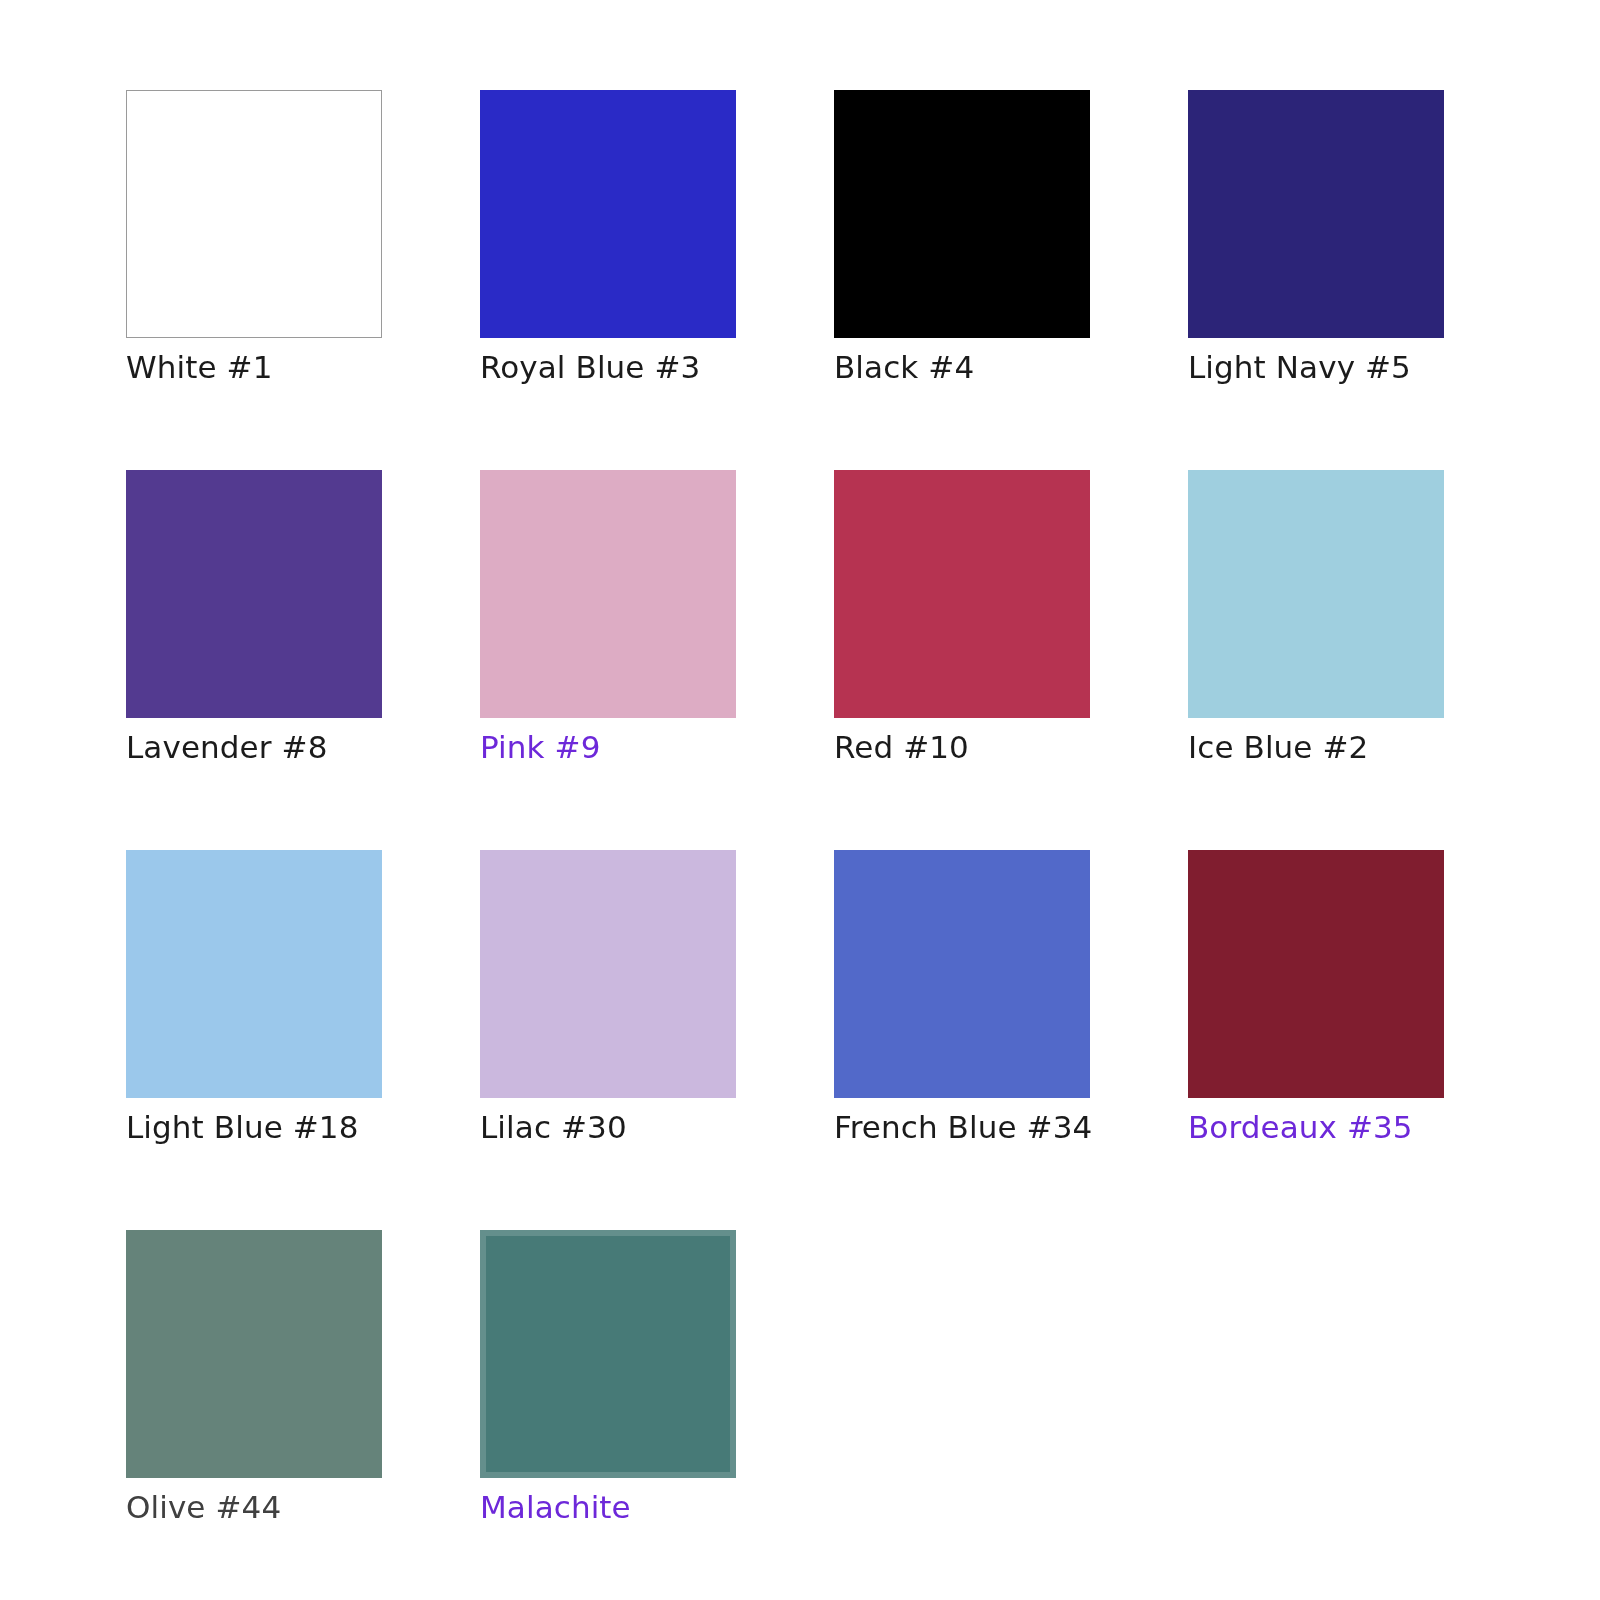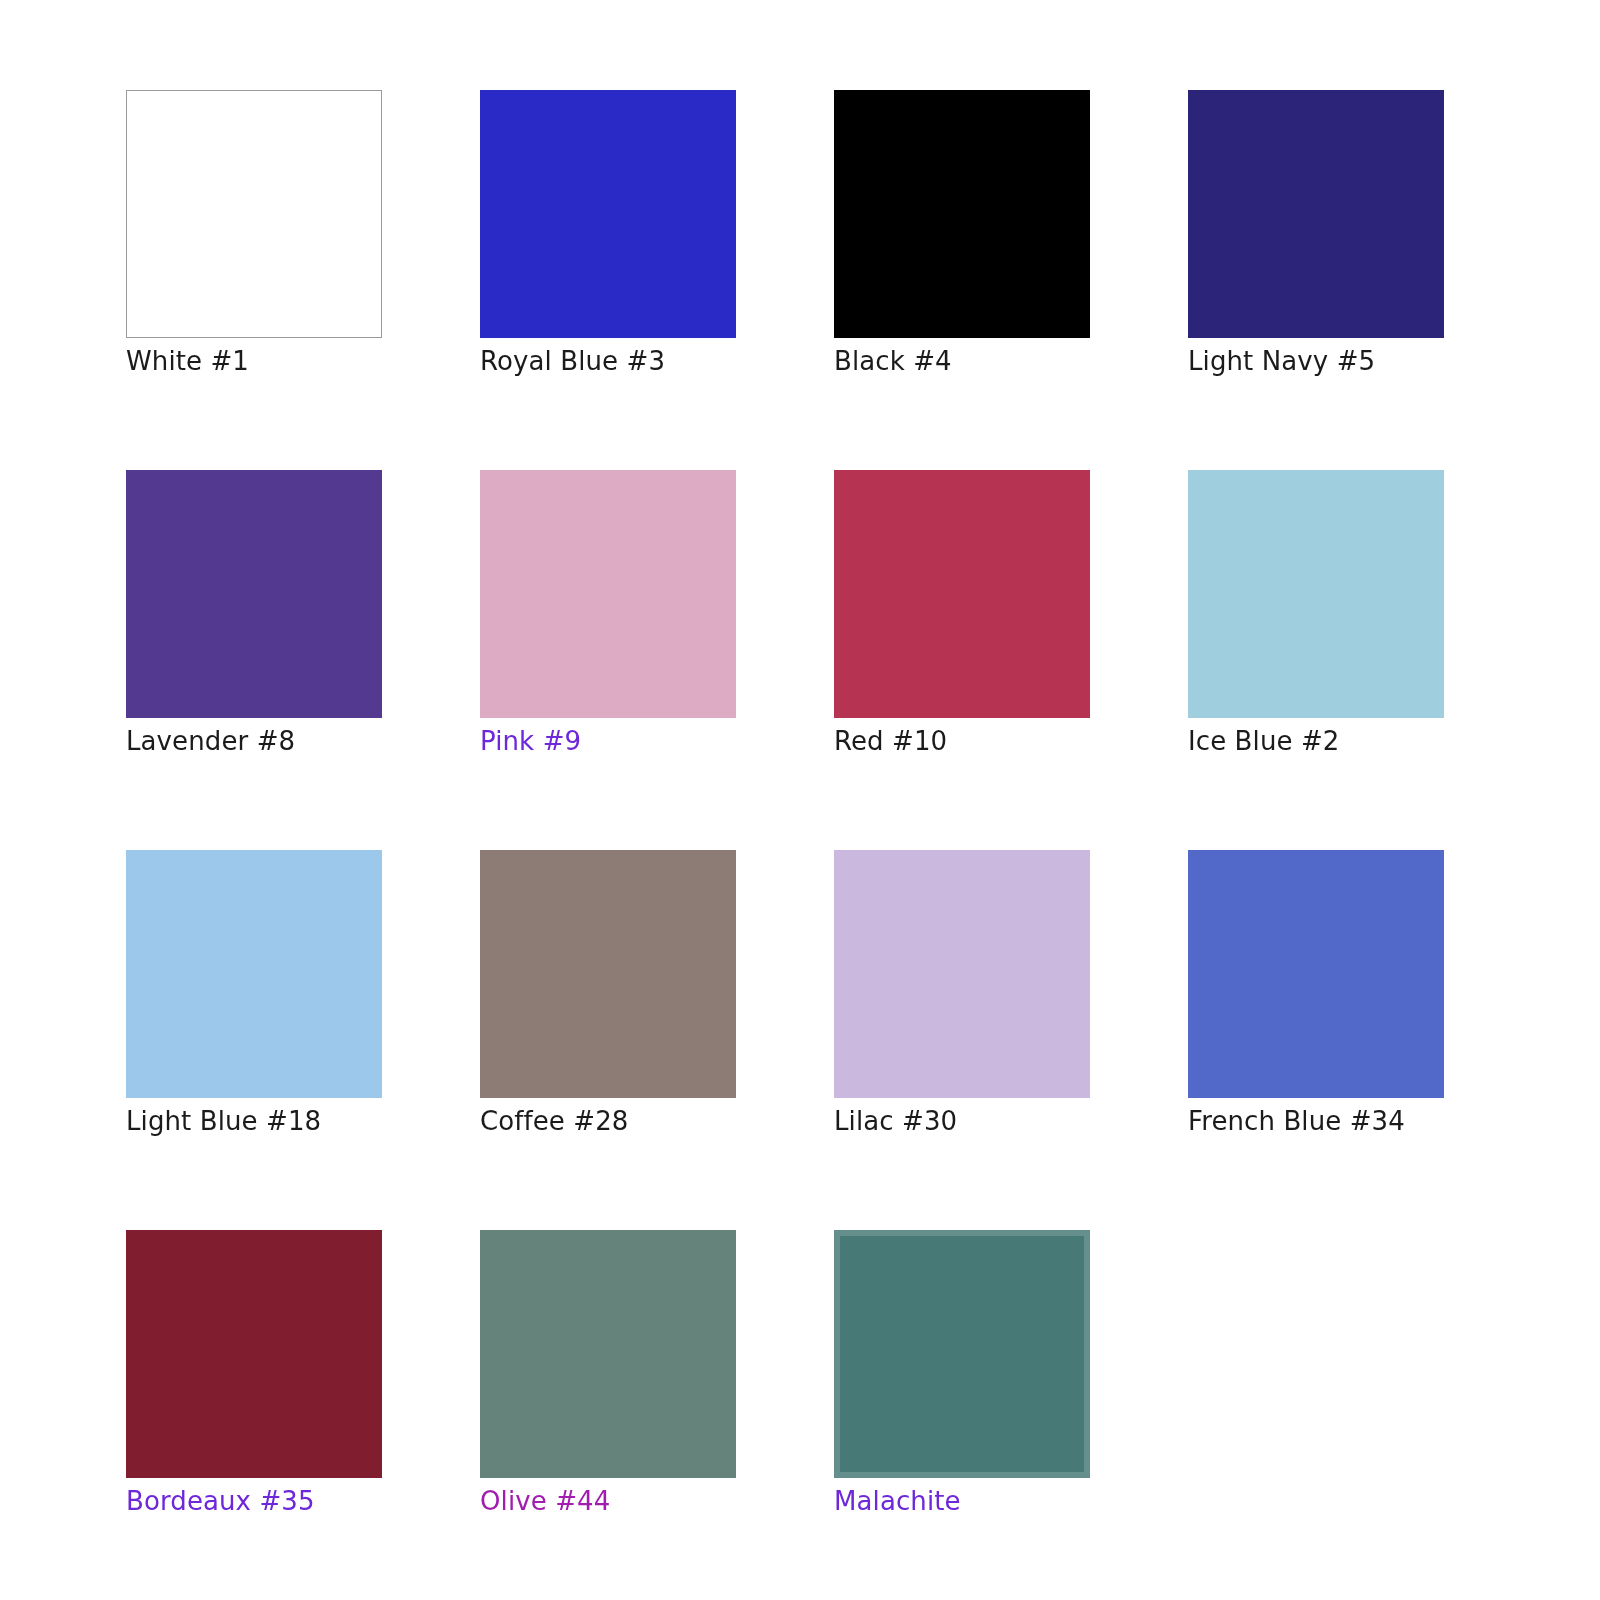--- a/index.html
+++ b/index.html
@@ -46,22 +46,22 @@
 
   .swatch-chip.has-border {
     border: 1px solid #9a9a9a;
   }
 
   .swatch-chip.has-frame {
     border: 6px solid rgba(255, 255, 255, 0.16);
   }
 
   .swatch-label {
-    margin-top: 4px;
-    font-size: 26px;
+    margin-top: 10px;
+    font-size: 31px;
     line-height: 38px;
     color: #1b1b1b;
     font-family: "DejaVu Sans", "Liberation Sans", sans-serif;
     font-weight: 400;
     letter-spacing: 0.1px;
     white-space: nowrap;
   }
 </style>
 </head>
 <body style="background: rgb(255, 255, 255);">
@@ -97,36 +97,32 @@
     </div>
     <div class="swatch-cell">
       <div class="swatch-chip" style="background: rgb(159, 207, 223);"></div>
       <div class="swatch-label" style="color: rgb(27, 27, 27);">Ice Blue #2</div>
     </div>
     <div class="swatch-cell">
       <div class="swatch-chip" style="background: rgb(155, 200, 235);"></div>
       <div class="swatch-label" style="color: rgb(27, 27, 27);">Light Blue #18</div>
     </div>
     <div class="swatch-cell">
-      <div class="swatch-chip" style="background: rgb(141, 123, 118);"></div>
-      <div class="swatch-label" style="color: rgb(27, 27, 27);">Coffee #28</div>
-    </div>
-    <div class="swatch-cell">
       <div class="swatch-chip" style="background: rgb(203, 184, 222);"></div>
       <div class="swatch-label" style="color: rgb(27, 27, 27);">Lilac #30</div>
     </div>
     <div class="swatch-cell">
       <div class="swatch-chip" style="background: rgb(82, 105, 201);"></div>
       <div class="swatch-label" style="color: rgb(27, 27, 27);">French Blue #34</div>
     </div>
     <div class="swatch-cell">
       <div class="swatch-chip" style="background: rgb(128, 29, 47);"></div>
       <div class="swatch-label" style="color: #6d28d9;">Bordeaux #35</div>
     </div>
     <div class="swatch-cell">
       <div class="swatch-chip" style="background: rgb(101, 131, 122);"></div>
-      <div class="swatch-label" style="color: #a21caf;">Olive #44</div>
+      <div class="swatch-label" style="color: #404040;">Olive #44</div>
     </div>
     <div class="swatch-cell">
       <div class="swatch-chip has-frame" style="background: rgb(71, 122, 119);"></div>
       <div class="swatch-label" style="color: #6d28d9;">Malachite</div>
     </div>
   </div>
 
 </body></html>

